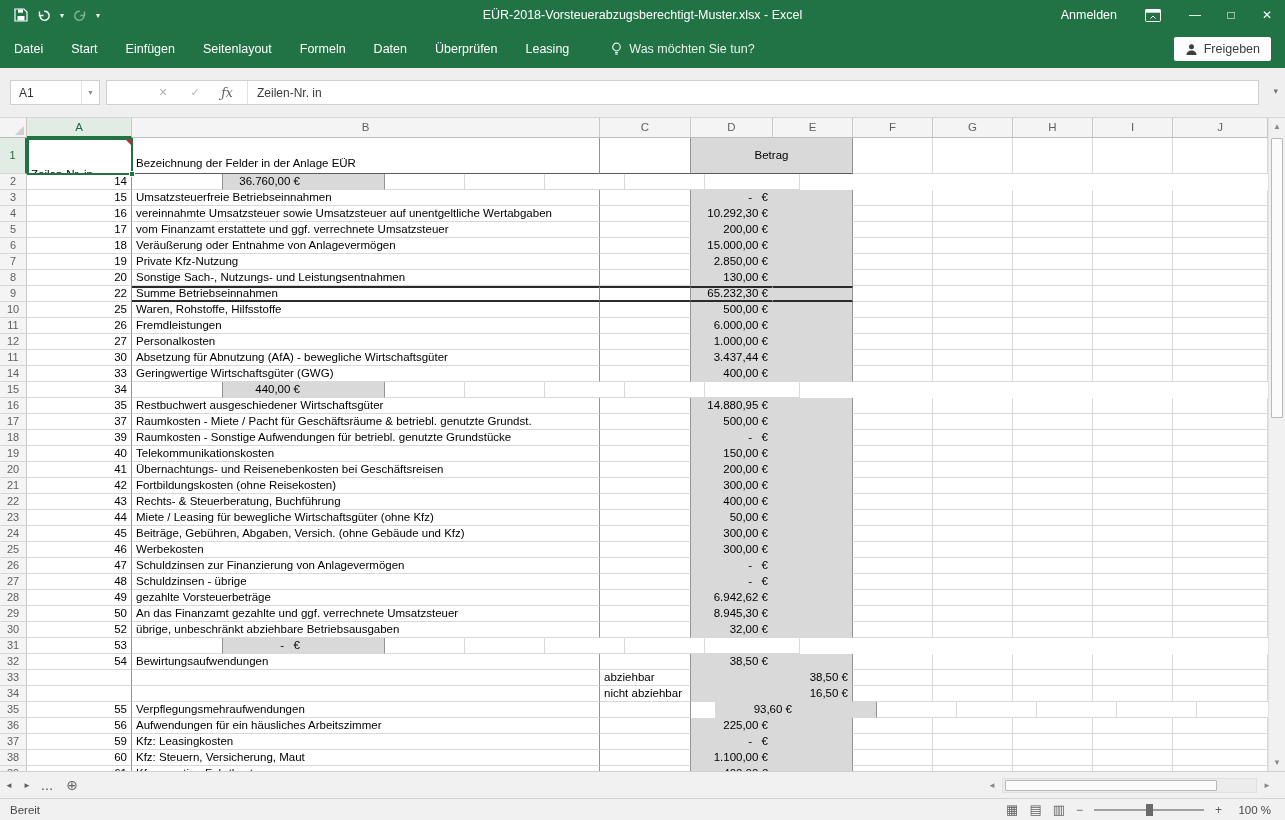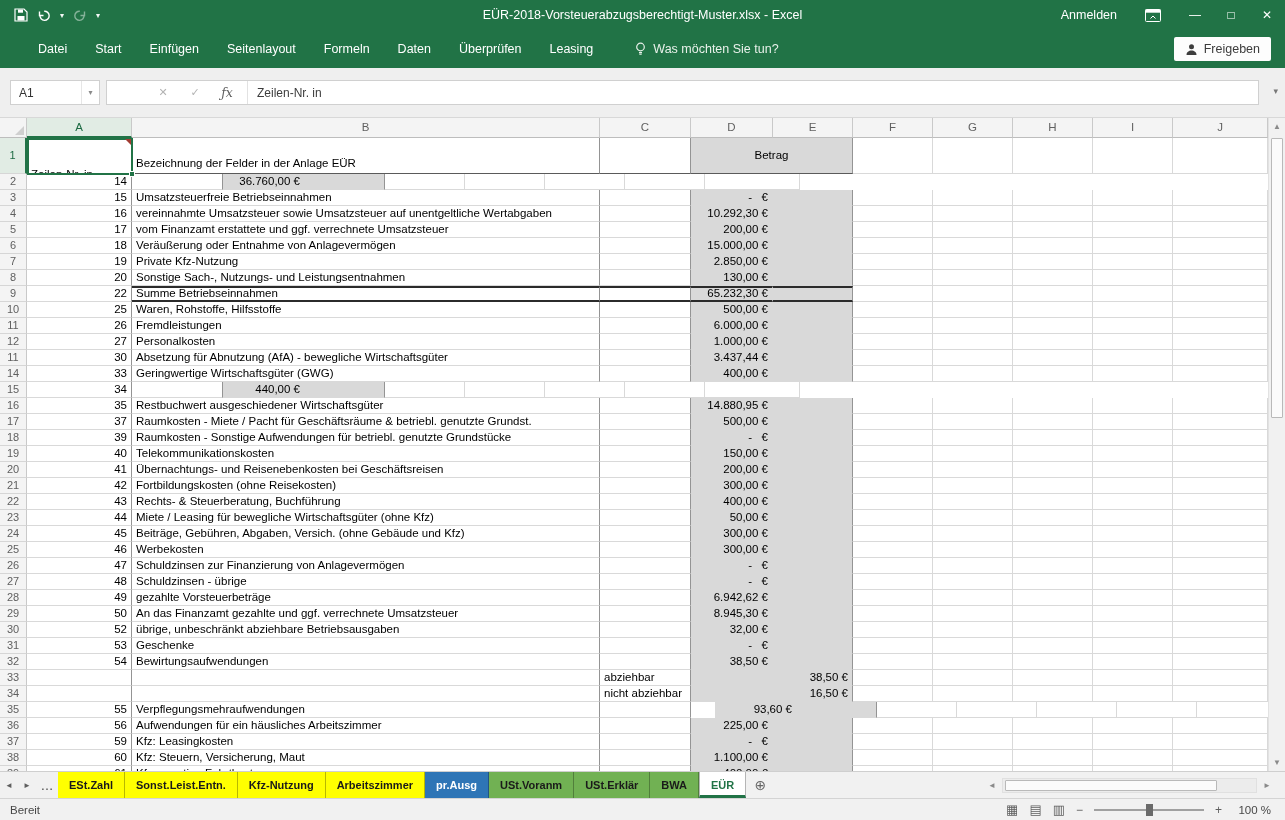--- a/index.html
+++ b/index.html
@@ -17,21 +17,21 @@
   .wtitle{position:absolute;left:0;right:0;text-align:center;font-size:12.5px;color:#fff;}
   .tright{margin-left:auto;display:flex;align-items:center;height:100%;z-index:2;}
   .signin{font-size:12.5px;margin-right:28px;}
   .rdo{margin-right:16px;}
   .wbtn{width:36px;height:100%;display:flex;align-items:center;justify-content:center;font-size:12px;}
   .mirror{transform:scaleX(-1);}
 
   
   .ribbonbar{position:absolute;top:30px;left:0;right:0;height:38px;background:#217346;
              display:flex;align-items:center;color:#fff;}
-  .rtabs{display:flex;padding-left:24px;}
+  .rtabs{display:flex;padding-left:0;}
   .rtab{padding:0 14px;font-size:12.5px;line-height:38px;color:#fff;white-space:nowrap;}
   .tellme{display:flex;align-items:center;gap:7px;margin-left:28px;font-size:12.5px;color:#e8f1ea;}
   .share{margin-left:auto;margin-right:14px;background:#fdfdfd;border-radius:2px;height:24px;
          display:flex;align-items:center;gap:6px;padding:0 11px;color:#3c3c3c;font-size:12.5px;}
 
   
   .fband{position:absolute;top:68px;left:0;right:0;height:50px;background:#efefef;
          border-bottom:1px solid #d8d8d8;}
   .namebox{position:absolute;left:10px;top:12px;width:90px;height:25px;background:#fff;
            border:1px solid #d0d0d0;display:flex;align-items:center;font-size:12px;color:#333;
@@ -615,21 +615,20 @@
           <div class="cell num band dark t" style="width: 80px;"></div>
           <div class="cell" style="width: 80px;"></div>
           <div class="cell" style="width: 80px;"></div>
           <div class="cell" style="width: 80px;"></div>
           <div class="cell" style="width: 80px;"></div>
           <div class="cell" style="width: 95px;"></div>
         </div>
         <div class="row">
           <div class="gut">31</div>
           <div class="cell num dark" style="width: 105px;">53</div>
-          <div class="cell dark t" style="width: 468px;">Geschenke</div>
           <div class="cell dark t" style="width: 91px;"></div>
           <div class="cell num band t" style="width: 82px;">-   €</div>
           <div class="cell num band dark t" style="width: 80px;"></div>
           <div class="cell" style="width: 80px;"></div>
           <div class="cell" style="width: 80px;"></div>
           <div class="cell" style="width: 80px;"></div>
           <div class="cell" style="width: 80px;"></div>
           <div class="cell" style="width: 95px;"></div>
         </div>
         <div class="row">
@@ -748,31 +747,20 @@
     <div class="vtrack">
       <div class="vthumb"></div>
     </div>
     <div class="sarrow">▼</div>
   </div>
 
   <div class="sheetbar">
     <span class="snav">◄</span>
     <span class="snav">►</span>
     <span class="snav more">…</span>
-    <div class="stabs" id="stabs">
-        <div class="stab" style="background: rgb(255, 255, 0); color: rgb(26, 26, 26);">ESt.Zahl</div>
-        <div class="stab" style="background: rgb(255, 255, 0); color: rgb(26, 26, 26);">Sonst.Leist.Entn.</div>
-        <div class="stab" style="background: rgb(255, 255, 0); color: rgb(26, 26, 26);">Kfz-Nutzung</div>
-        <div class="stab" style="background: rgb(255, 255, 0); color: rgb(26, 26, 26);">Arbeitszimmer</div>
-        <div class="stab" style="background: rgb(46, 117, 182); color: rgb(255, 255, 255);">pr.Ausg</div>
-        <div class="stab" style="background: rgb(113, 177, 83); color: rgb(26, 26, 26);">USt.Voranm</div>
-        <div class="stab" style="background: rgb(113, 177, 83); color: rgb(26, 26, 26);">USt.Erklär</div>
-        <div class="stab" style="background: rgb(113, 177, 83); color: rgb(26, 26, 26);">BWA</div>
-        <div class="stab active" style="background: rgb(255, 255, 255); color: rgb(33, 115, 70);">EÜR</div>
-      </div>
     <span class="addsheet">⊕</span>
     <div class="hscroll">
       <span class="hsarrow">◄</span>
       <div class="htrack">
         <div class="hthumb"></div>
       </div>
       <span class="hsarrow">►</span>
     </div>
   </div>
 

